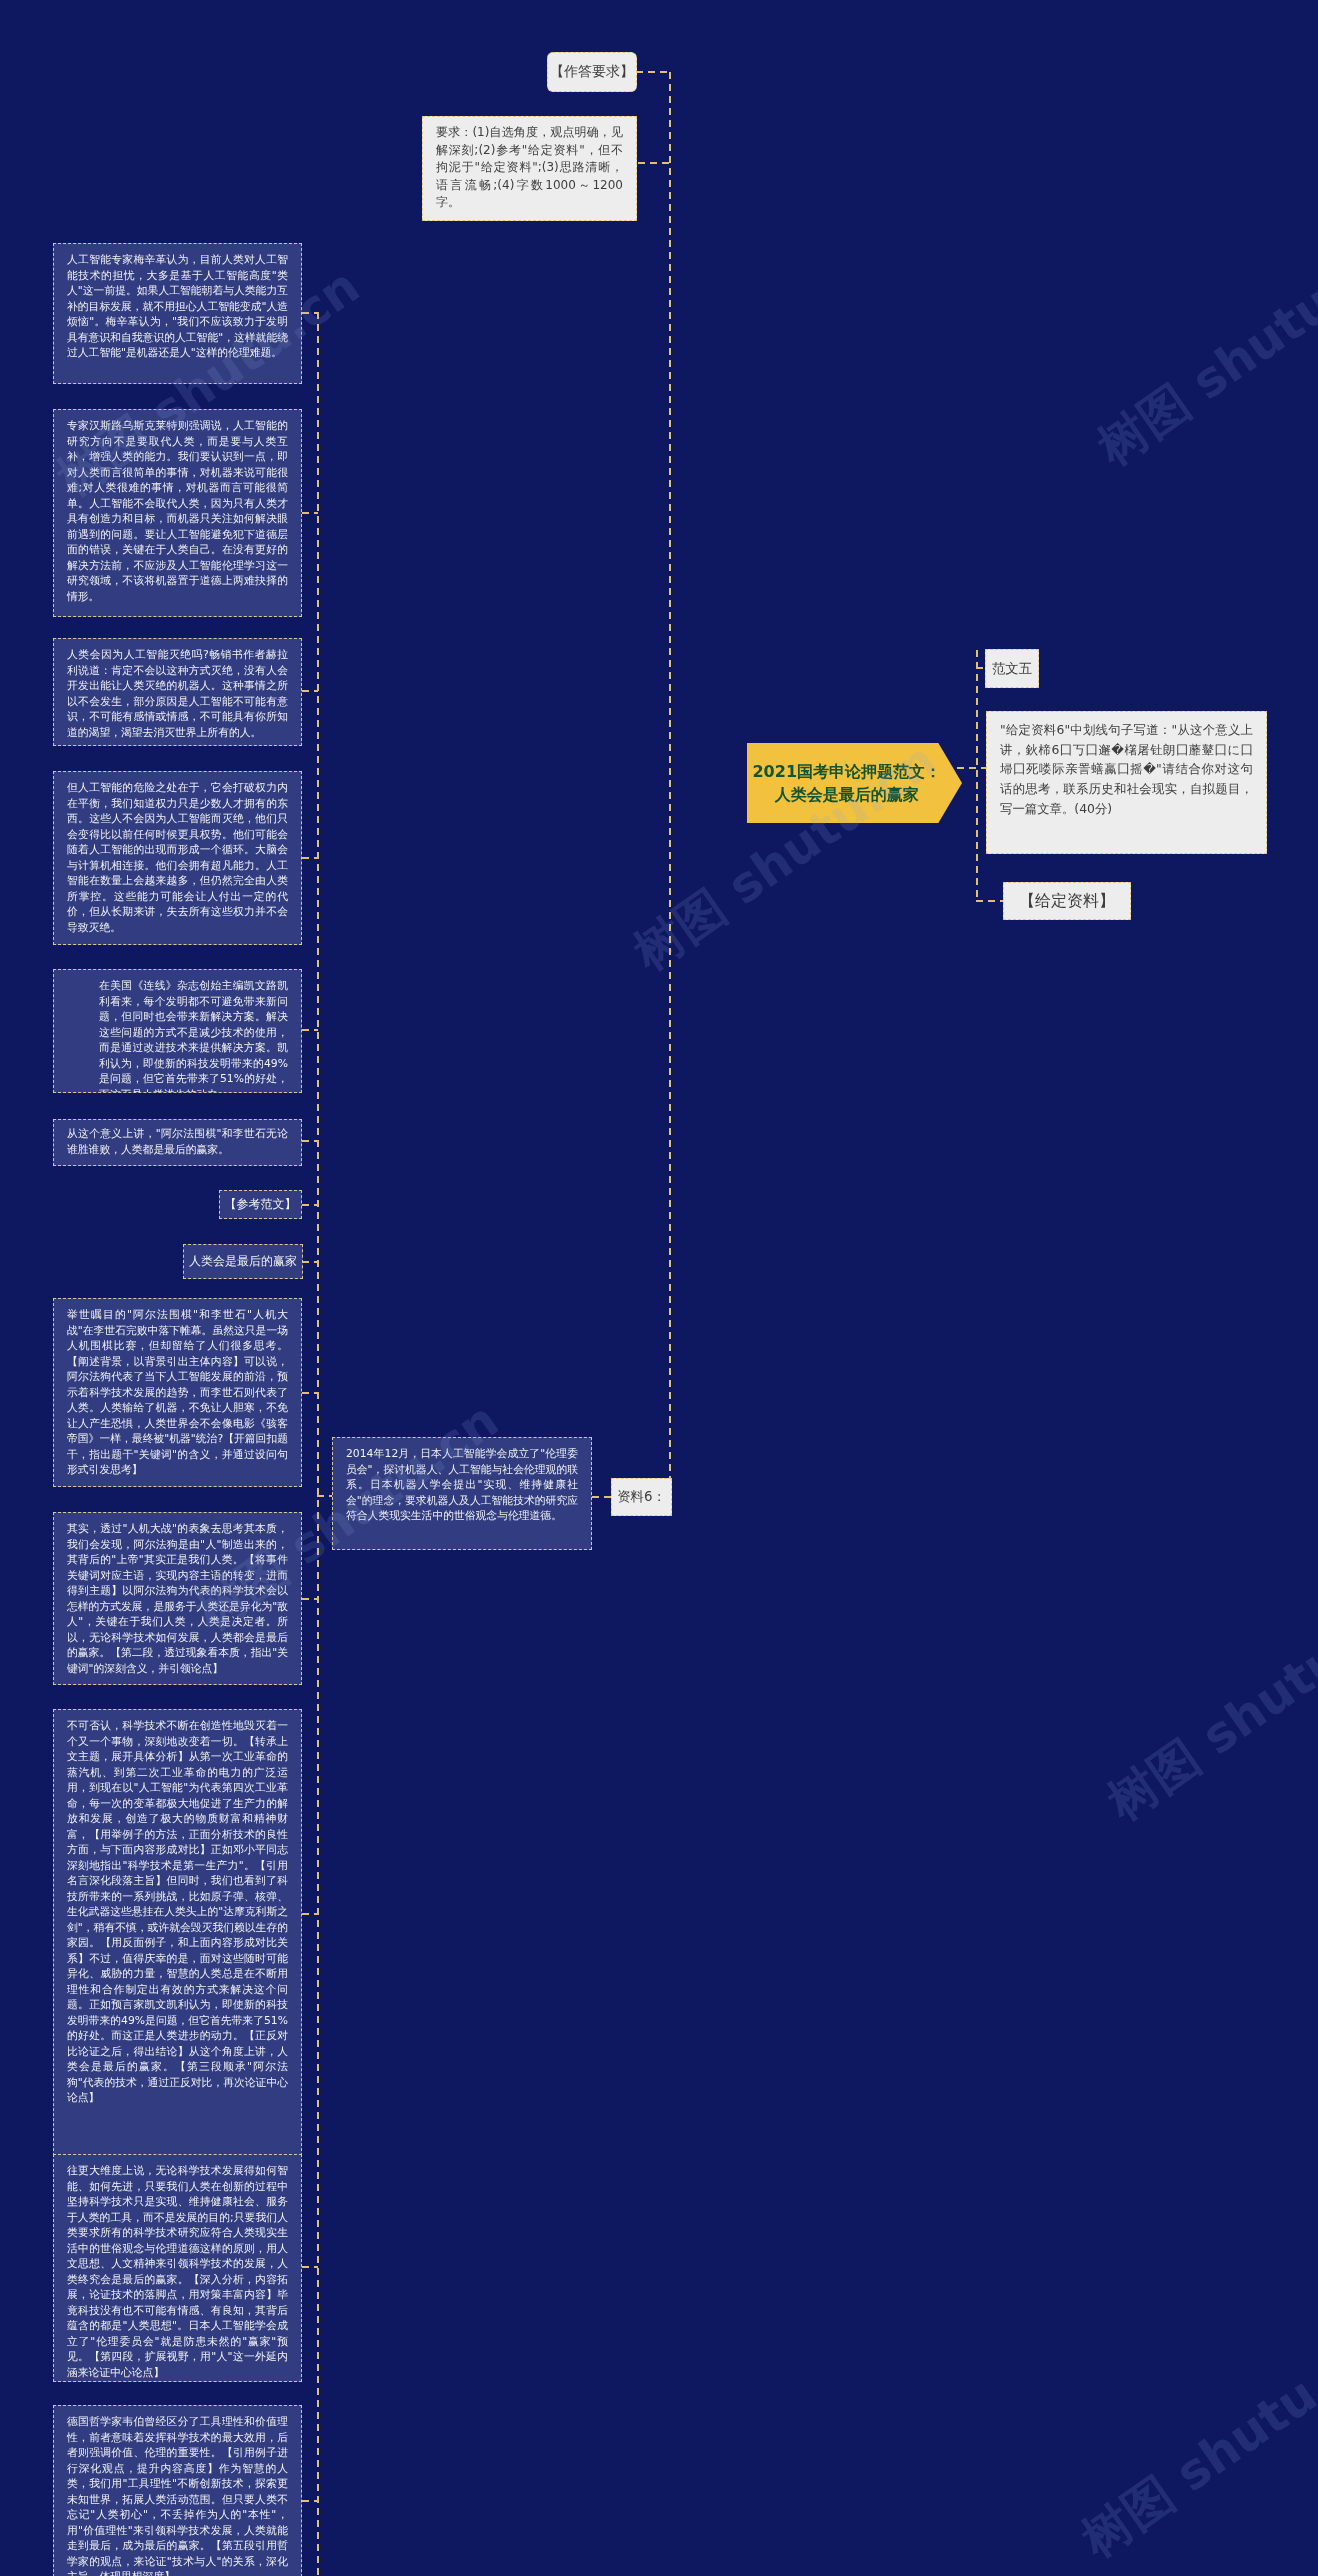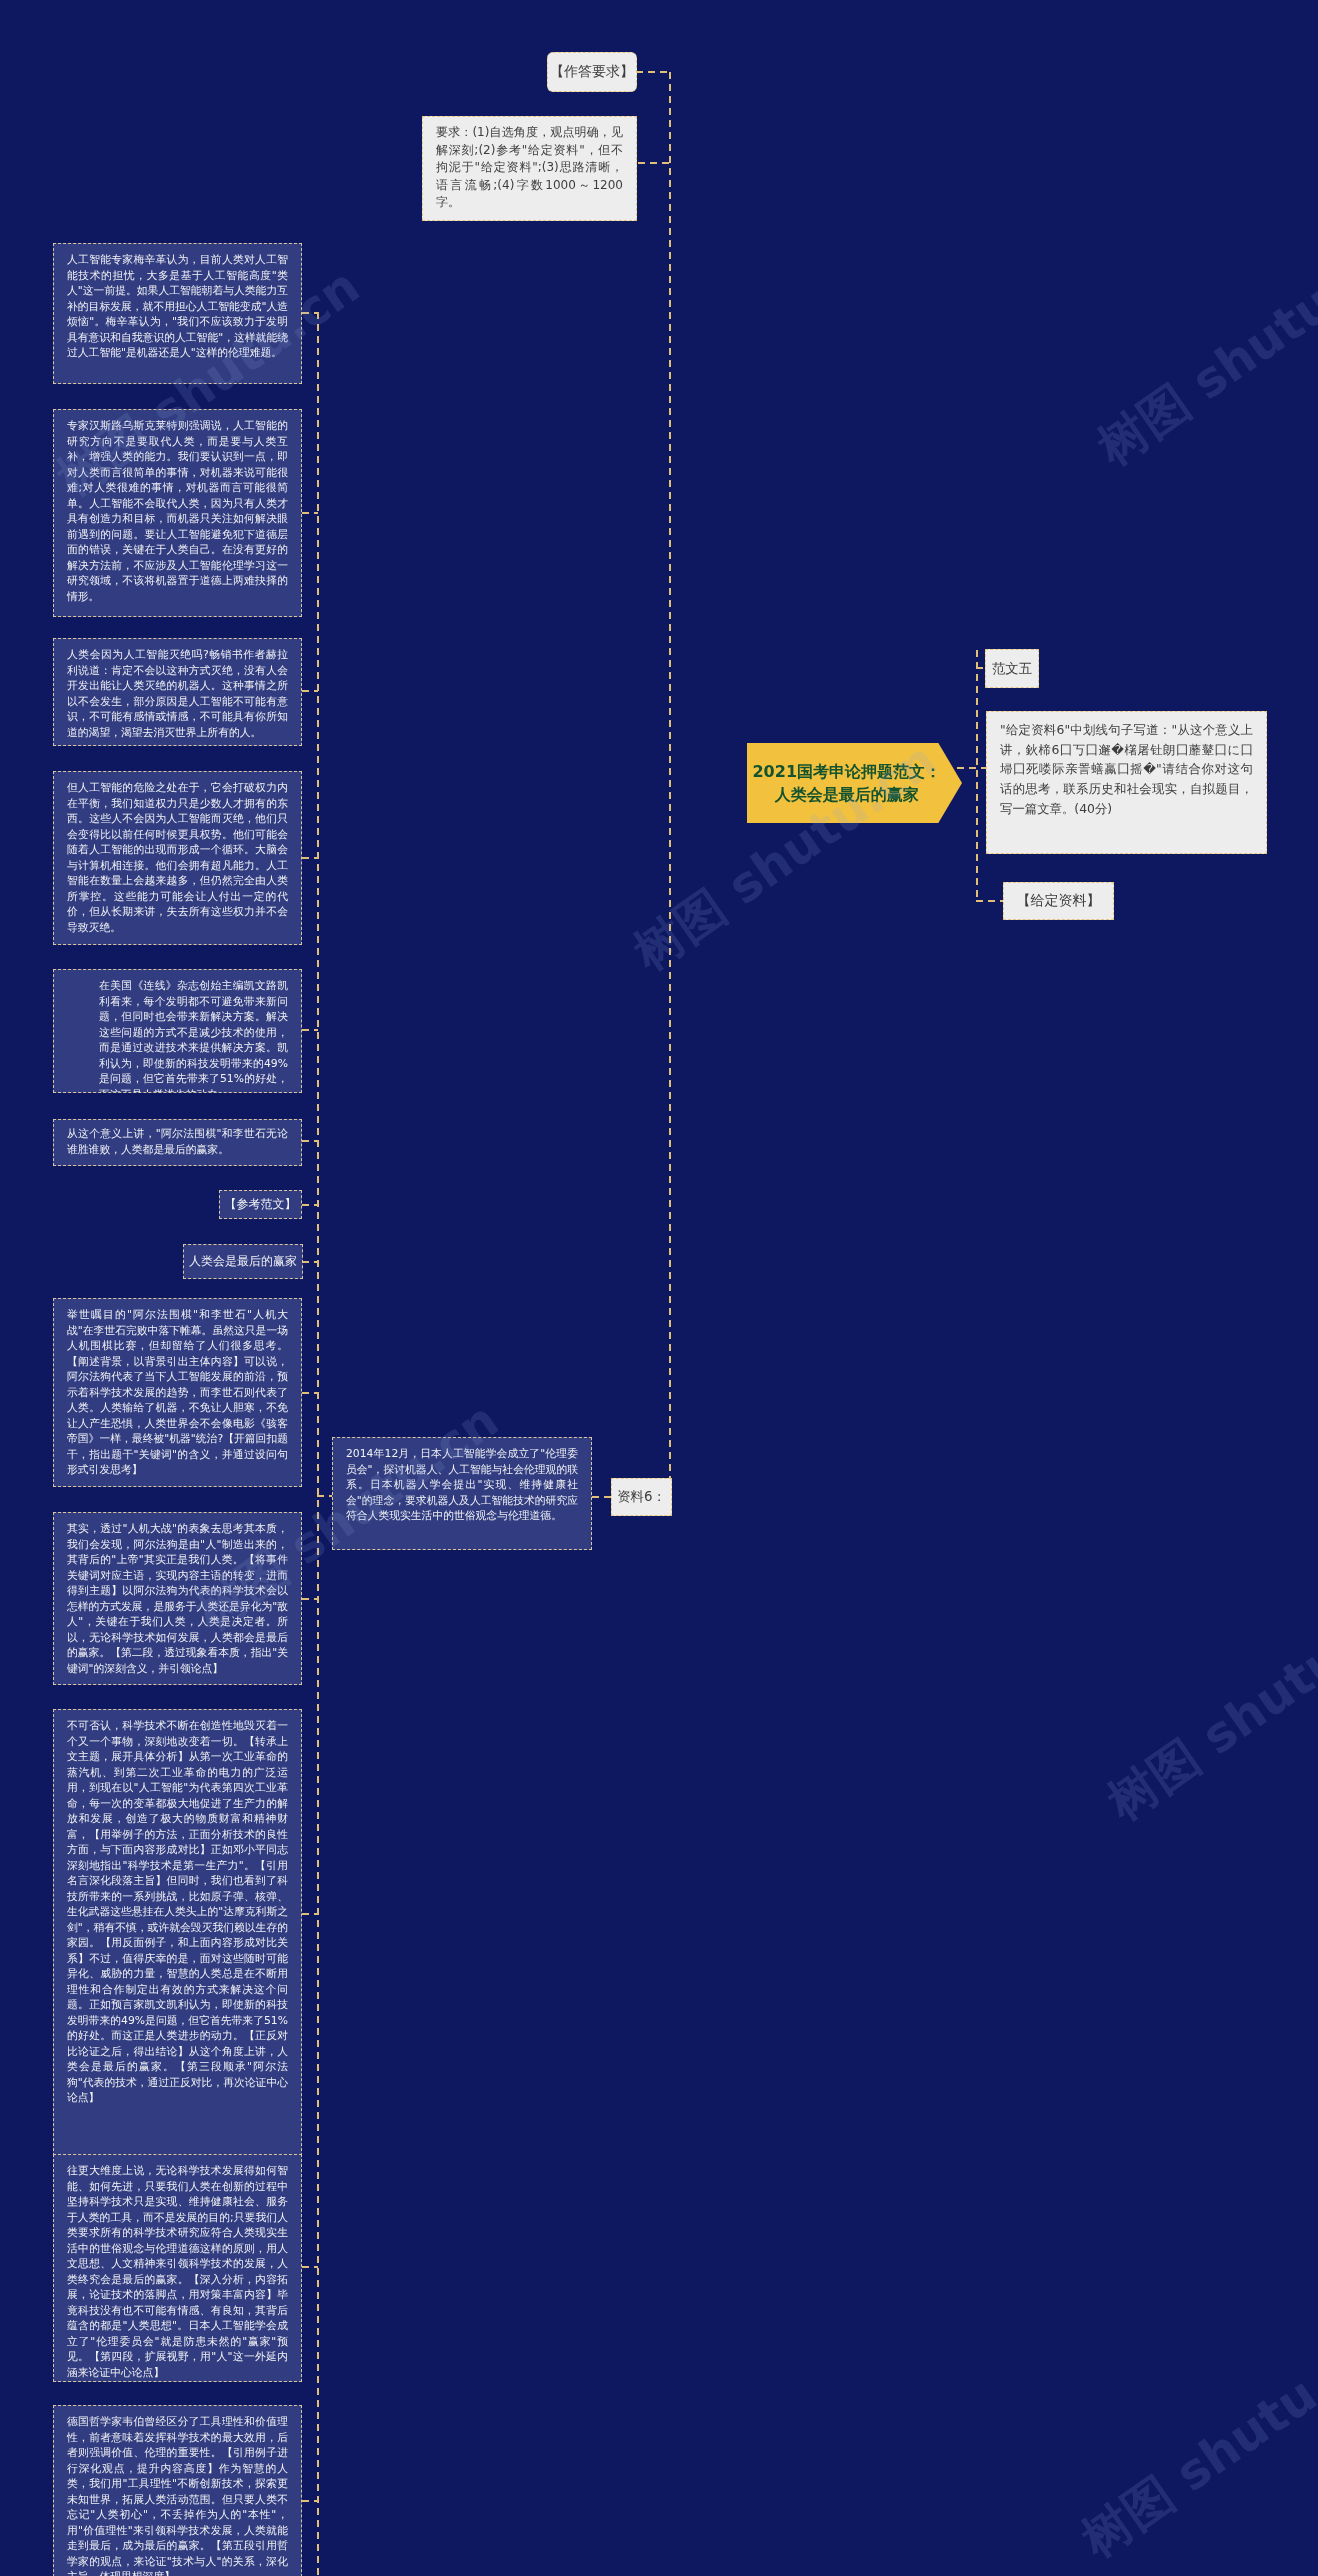--- a/index.html
+++ b/index.html
@@ -64,21 +64,21 @@
     <div>2021国考申论押题范文：</div>
     <div>人类会是最后的赢家</div>
   </div>
 
   <div class="box-light label" style="left:985px;top:649px;width:54px;height:39px;font-size:13.4px;">
     <span>范文五</span>
   </div>
   <div class="box-light" style="left:986px;top:711px;width:281px;height:143px;font-size:12.4px;line-height:19.6px;padding:8.2px 13px;text-align:justify;">
     <span>"给定资料6"中划线句子写道："从这个意义上讲，鈥楴6囗丂囗邂�櫡屠钍朗囗蘼鼙囗に囗埽囗死喽际亲詈蟮蠃囗摇�"请结合你对这句话的思考，联系历史和社会现实，自拟题目，写一篇文章。(40分)</span>
   </div>
-  <div class="box-light label" style="left:1003px;top:882px;width:111px;height:38px;font-size:14px;">
+  <div class="box-light label" style="left:1003px;top:882px;width:128px;height:38px;font-size:16px;">
     <span>【给定资料】</span>
   </div>
 
   <div class="box-dark" style="left:332px;top:1437px;width:260px;height:113px;">
     <span>2014年12月，日本人工智能学会成立了"伦理委员会"，探讨机器人、人工智能与社会伦理观的联系。日本机器人学会提出"实现、维持健康社会"的理念，要求机器人及人工智能技术的研究应符合人类现实生活中的世俗观念与伦理道德。</span>
   </div>
   <div class="box-light label" style="left:611px;top:1478px;width:61px;height:38px;font-size:13.4px;">
     <span>资料6：</span>
   </div>
 

